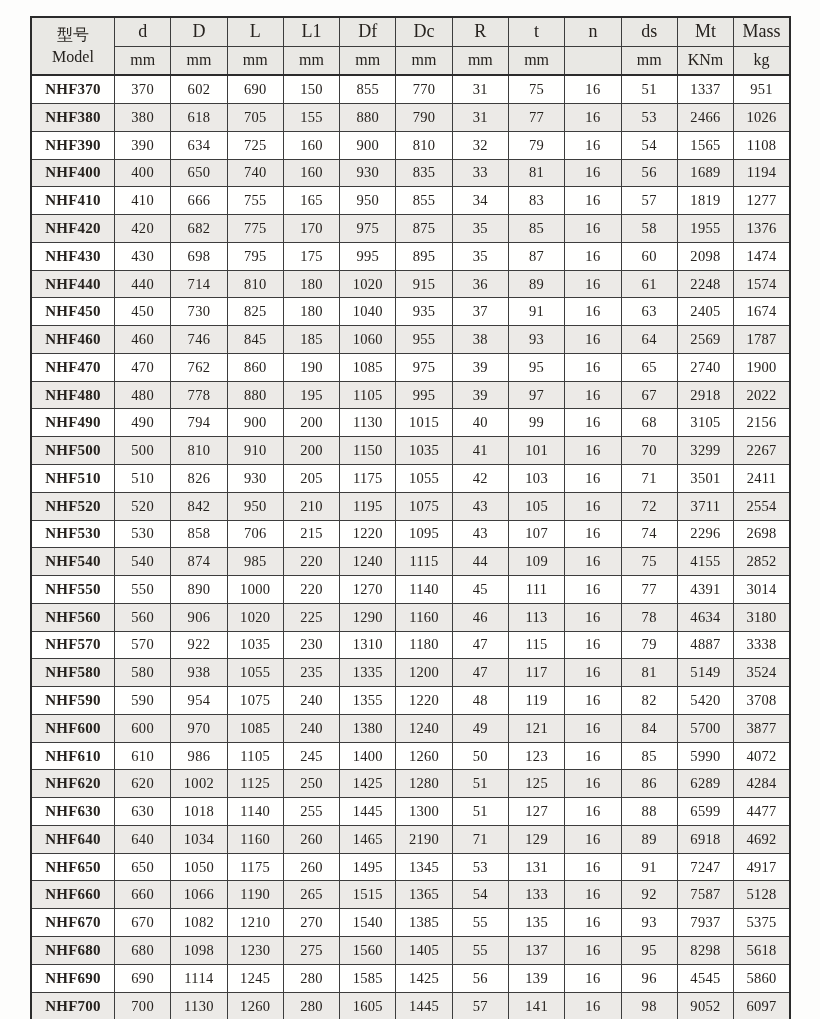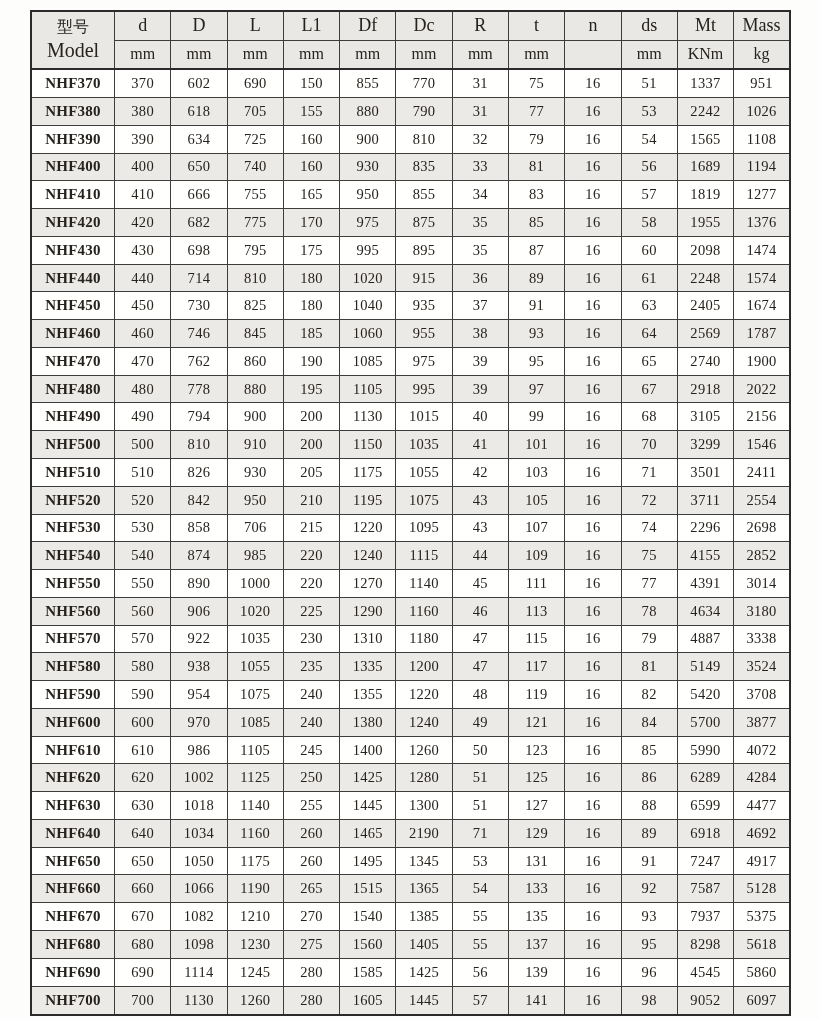--- a/index.html
+++ b/index.html
@@ -4,21 +4,21 @@
 <style>
   html, body {
     margin: 0;
     padding: 0;
     background: #fdfdfc;
   }
   .page {
     width: 820px;
     height: 1019px;
     box-sizing: border-box;
-    padding: 10px 29px 6px 30px;
+    padding: 16px 29px 6px 30px;
     background: #fdfdfc;
   }
   table.spec {
     width: 761px;
     height: 1006px;
     border-collapse: collapse;
     table-layout: fixed;
     font-family: "Liberation Serif", "DejaVu Serif", serif;
     color: #26221e;
     border: 2px solid #2b2b2b;
@@ -38,21 +38,21 @@
   }
   thead tr { height: 29px; }
   .name-row th { font-size: 18px; }
   .unit-row th { font-size: 16px; }
   .model-th {
     width: 82px;
     font-size: 16px;
     line-height: 1.35;
   }
   .model-th .zh { font-size: 16px; }
-  .model-th .en { font-size: 20px; }
+  .model-th .en { font-size: 16px; }
   tbody td {
     font-size: 14.5px;
     background: #fffffe;
     letter-spacing: 0.3px;
   }
   tbody tr:nth-child(even) td { background: #eceae7; }
   td.model-cell {
     font-size: 15px;
     letter-spacing: 0.2px;
     font-weight: bold;
@@ -118,21 +118,21 @@
           <td>380</td>
           <td>618</td>
           <td>705</td>
           <td>155</td>
           <td>880</td>
           <td>790</td>
           <td>31</td>
           <td>77</td>
           <td>16</td>
           <td>53</td>
-          <td>2242</td>
+          <td>2466</td>
           <td>1026</td>
         </tr>
         <tr>
           <td class="model-cell">NHF390</td>
           <td>390</td>
           <td>634</td>
           <td>725</td>
           <td>160</td>
           <td>900</td>
           <td>810</td>
@@ -299,21 +299,21 @@
           <td>810</td>
           <td>910</td>
           <td>200</td>
           <td>1150</td>
           <td>1035</td>
           <td>41</td>
           <td>101</td>
           <td>16</td>
           <td>70</td>
           <td>3299</td>
-          <td>1546</td>
+          <td>2267</td>
         </tr>
         <tr>
           <td class="model-cell">NHF510</td>
           <td>510</td>
           <td>826</td>
           <td>930</td>
           <td>205</td>
           <td>1175</td>
           <td>1055</td>
           <td>42</td>

